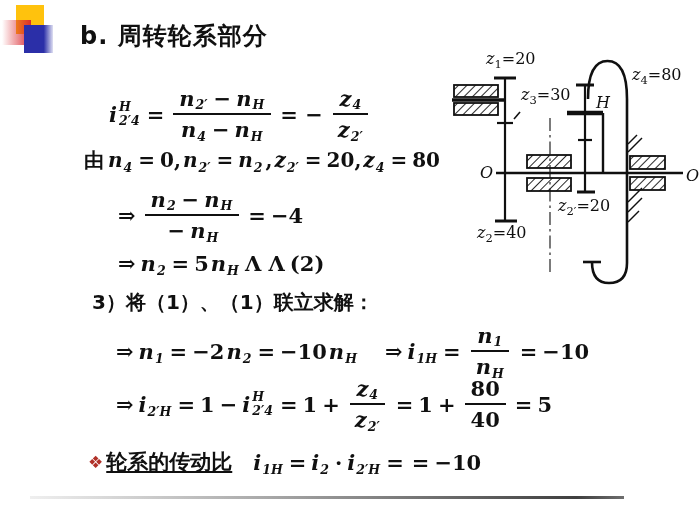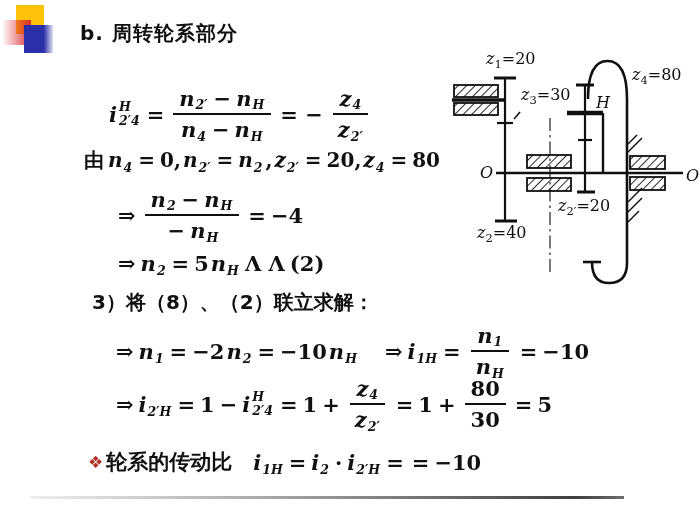--- a/index.html
+++ b/index.html
@@ -9,21 +9,21 @@
   }
   
   .logo{position:absolute;left:0;top:0;width:60px;height:60px;}
   .sq{position:absolute;}
   .sq-yellow{left:16px;top:5px;width:28px;height:29px;background:#ffc20d;}
   .sq-red{left:2px;top:20px;width:29px;height:25px;
     background:linear-gradient(to right, rgba(224,57,62,0), rgba(217,37,45,0.95));}
   .sq-blue{left:24px;top:25px;width:29px;height:28px;
     background:linear-gradient(to right,#2b2fa8 68%, rgba(43,47,168,0.15));}
   
-  .title{position:absolute;left:80px;top:20px;font-size:20px;font-weight:bold;
+  .title{position:absolute;left:80px;top:20px;font-size:24px;font-weight:bold;
     letter-spacing:1px;white-space:nowrap;}
   
   .formula{position:absolute;display:flex;align-items:center;white-space:nowrap;
     font-family:"DejaVu Serif","DejaVu Sans","Liberation Serif",serif;
     font-weight:bold;font-size:21px;color:#101010;}
   .mv{font-style:italic;margin:0 1px;}
   .mo{margin:0 4px;font-style:normal;}
   .mn{margin:0 1px;font-style:normal;}
   .mt{font-family:"DejaVu Sans","Liberation Sans",sans-serif;font-size:20px;margin-right:3px;font-style:normal;}
   .frac{display:inline-flex;flex-direction:column;align-items:center;margin:0 5px;}
@@ -31,21 +31,21 @@
   .fnum{border-bottom:2.5px solid #101010;padding-bottom:1px;}
   .fden{padding-top:1px;}
   .supsub{display:inline-flex;flex-direction:column;align-items:flex-start;
     font-size:12.5px;line-height:1.1;margin:0 3px 0 1px;font-style:italic;}
   .msub{font-size:12.5px;font-style:italic;transform:translateY(7px);margin-right:2px;}
   
   .step-label{position:absolute;left:92px;top:289px;font-size:20px;font-weight:bold;white-space:nowrap;}
   
   .row8{position:absolute;left:88px;top:441px;height:42px;display:flex;align-items:center;}
   .bullet{color:#b03128;font-size:17px;margin-right:3px;line-height:1;}
-  .concl-label{font-size:21px;font-weight:bold;margin-right:20px;white-space:nowrap;}
+  .concl-label{font-size:21px;font-weight:bold;margin-right:20px;white-space:nowrap;text-decoration:underline;}
   .formula-inline{display:flex;align-items:center;white-space:nowrap;
     font-family:"DejaVu Serif","DejaVu Sans","Liberation Serif",serif;font-weight:bold;font-size:21px;}
   
   .bottom-rule{position:absolute;left:30px;top:496px;width:594px;height:3px;
     background:linear-gradient(to right,#efefef,#a8a8a8 40%,#3f3f3f 92%,#6e6e6e);}
   
   .diagram{position:absolute;left:440px;top:40px;}
   .dlab{font-family:"DejaVu Serif","Liberation Serif",serif;font-size:16px;fill:#101010;}
   .dvar{font-style:italic;}
   .dsub{font-size:11.5px;}
@@ -140,21 +140,21 @@
     <span class="mo">⇒</span>
     <span class="mv">n</span>
     <span class="msub">2</span>
     <span class="mo">=</span>
     <span class="mn">5</span>
     <span class="mv">n</span>
     <span class="msub">H</span>
     <span class="mo">Λ Λ</span>
     <span class="mn">(2)</span>
   </div>
-<div class="step-label">3）将（8）、（2）联立求解：</div>
+<div class="step-label">3）将（1）、（1）联立求解：</div>
 <div class="formula" style="left:112px;top:324px;height:54px;">
     <span class="mo">⇒</span>
     <span class="mv">n</span>
     <span class="msub">1</span>
     <span class="mo">=</span>
     <span class="mn">−2</span>
     <span class="mv">n</span>
     <span class="msub">2</span>
     <span class="mo">=</span>
     <span class="mn">−10</span>
@@ -204,21 +204,21 @@
       </span>
     </span>
     <span class="mo">=</span>
     <span class="mn">1</span>
     <span class="mo">+</span>
     <span class="frac">
       <span class="fnum">
         <span class="mn">80</span>
       </span>
       <span class="fden">
-        <span class="mn">30</span>
+        <span class="mn">40</span>
       </span>
     </span>
     <span class="mo">=</span>
     <span class="mn">5</span>
   </div>
 
 <div class="row8">
   <span class="bullet">❖</span>
   <span class="concl-label">轮系的传动比</span>
   <span class="formula-inline">

